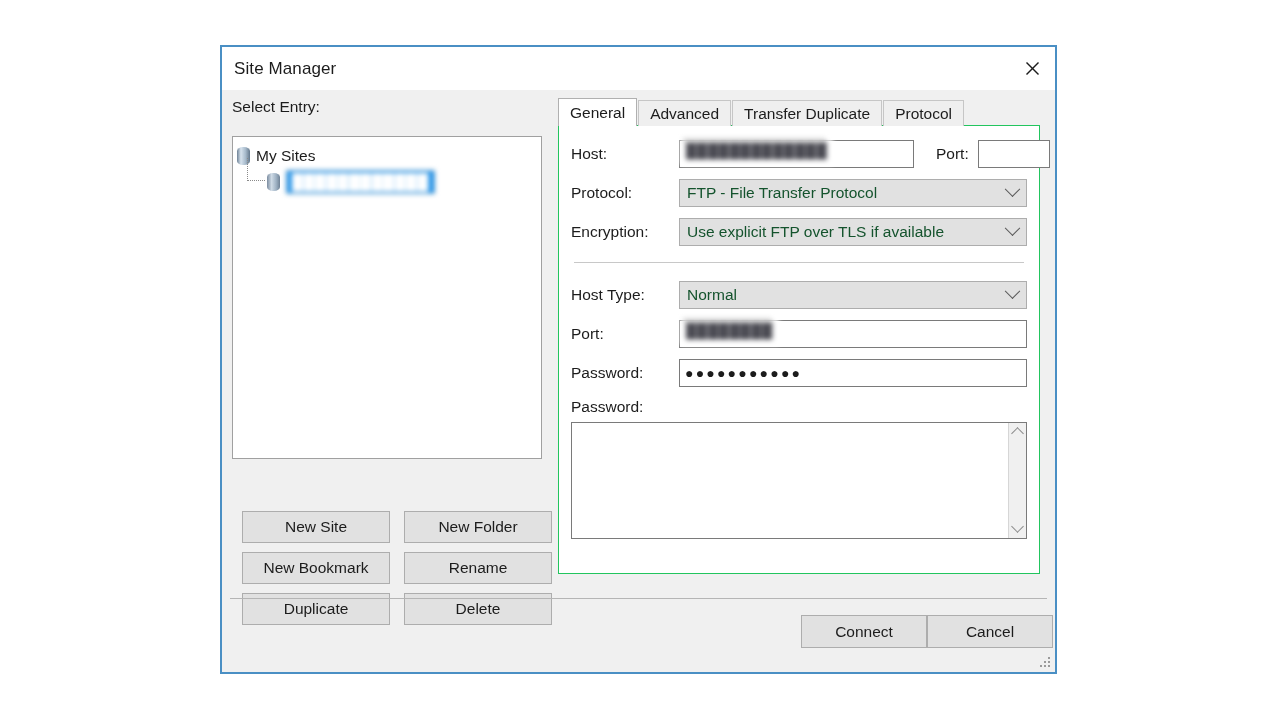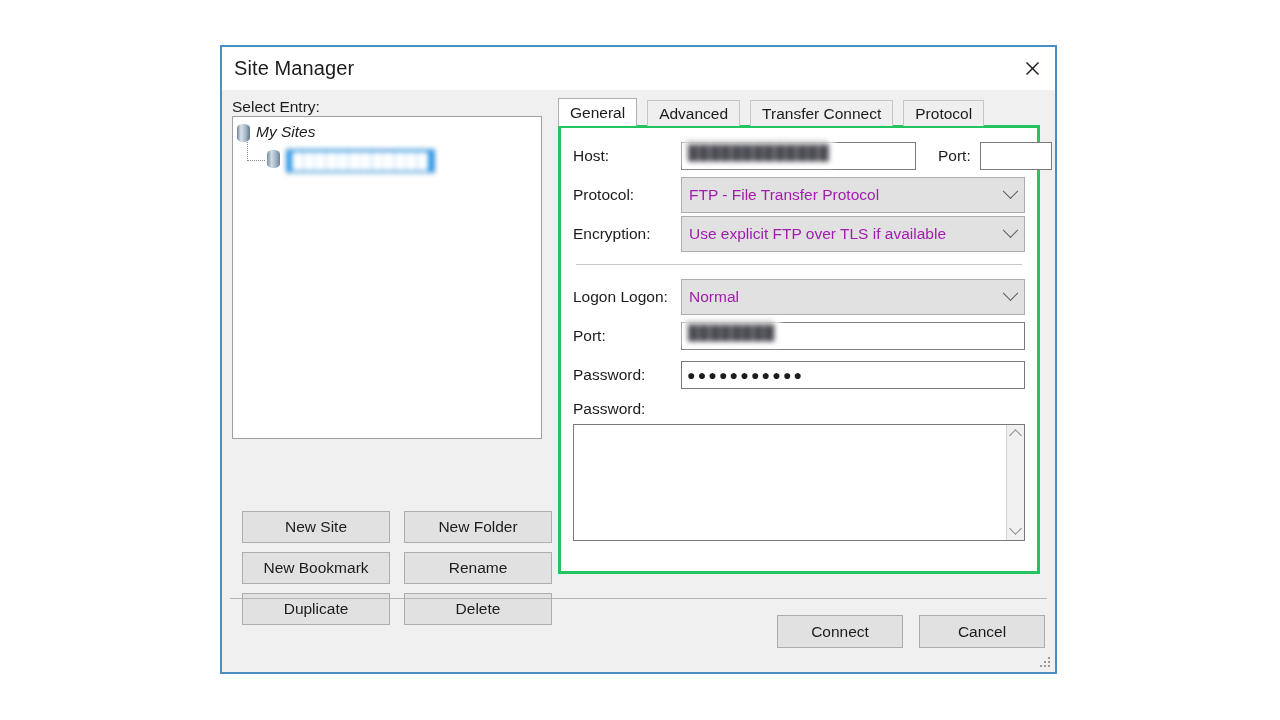--- a/index.html
+++ b/index.html
@@ -26,21 +26,21 @@
   #titlebar {
     height: 43px;
     background: #ffffff;
     display: flex;
     align-items: center;
     flex: 0 0 auto;
     position: relative;
   }
   #title-text {
     margin-left: 12px;
-    font-size: 20px;
+    font-size: 17px;
     color: #1c1c1c;
     letter-spacing: .1px;
   }
   #close-btn {
     position: absolute;
     right: 0; top: 0;
     width: 46px; height: 43px;
     display: flex; align-items: center; justify-content: center;
     cursor: pointer;
   }
@@ -55,37 +55,36 @@
 
   
   #left-col {
     position: absolute;
     left: 10px; top: 8px;
     width: 316px;
   }
   #select-entry-label {
     font-size: 15.5px;
     color: #1c1c1c;
-    margin-bottom: 0;
+    margin-bottom: 20px;
     display: block;
   }
   #tree {
     width: 310px; height: 323px;
     background: #ffffff;
     border: 1px solid #a0a0a0;
     padding: 6px 4px;
     overflow: hidden;
     position: relative;
   }
   .tree-row {
     display: flex;
-    align-items: flex-start;
+    align-items: center;
     height: 26px;
     position: relative;
-    font-style: italic;
   }
   .tree-row.child { padding-left: 30px; }
   .node-label {
     font-size: 15.5px;
     color: #1c1c1c;
     margin-left: 6px;
     white-space: nowrap;
   }
   .node-label.selected {
     background: #1e90e8;
@@ -157,34 +156,34 @@
   .tab {
     height: 26px;
     padding: 0 11px;
     display: flex;
     align-items: center;
     font-size: 15.5px;
     color: #1c1c1c;
     background: #efefef;
     border: 1px solid #c6c6c6;
     border-bottom: none;
-    margin-right: 10px;
+    margin-right: 1px;
     cursor: pointer;
     white-space: nowrap;
   }
   .tab.active {
     background: #ffffff;
     border-color: #b0b0b0;
     height: 28px;
     position: relative;
     z-index: 3;
   }
   #tabpanel {
     background: #ffffff;
-    border: 3px solid #22c55e;
+    border: 1px solid #22c55e;
     margin-top: -1px;
     height: 449px;
     padding: 14px 12px 19px 12px;
     position: relative;
   }
 
   
   .frow {
     display: flex;
     align-items: center;
@@ -202,29 +201,29 @@
     height: 28px;
     background: #ffffff;
     border: 1px solid #7a7a7a;
     font-family: "Liberation Sans", sans-serif;
     font-size: 15.5px;
     color: #1c1c1c;
     padding: 0 5px;
     outline: none;
   }
   .combo {
-    height: 36px;
+    height: 28px;
     background: #e1e1e1;
     border: 1px solid #adadad;
     display: flex;
     align-items: center;
     justify-content: space-between;
     padding: 0 8px 0 7px;
     font-size: 15.5px;
-    color: #a21caf;
+    color: #14532d;
     cursor: pointer;
     flex: 1 1 auto;
   }
   .chev {
     width: 11px; height: 11px;
     border-right: 1.6px solid #5a5a5a;
     border-bottom: 1.6px solid #5a5a5a;
     transform: rotate(45deg) translate(-3px, -3px);
     flex: 0 0 auto;
   }
@@ -287,23 +286,23 @@
   .scroll-arrow.down { transform: rotate(-135deg); margin-bottom: 4px; }
 
   
   #footer-sep {
     position: absolute;
     left: 8px; right: 8px; top: 508px;
     border-top: 1px solid #b5b5b5;
   }
   #footer {
     position: absolute;
-    right: 10px; top: 525px;
-    display: flex;
-    gap: 16px;
+    right: 2px; top: 525px;
+    display: flex;
+    gap: 0;
   }
   .footer-btn { width: 126px; height: 33px; }
   #resize-grip {
     position: absolute;
     right: 3px; bottom: 3px;
     width: 13px; height: 13px;
   }
 </style>
 </head>
 <body>
@@ -349,21 +348,21 @@
         <button class="btn">Duplicate</button>
         <button class="btn">Delete</button>
       </div>
     </div>
 
     <div id="right-col">
 
       <div id="tabstrip">
         <div class="tab active">General</div>
         <div class="tab">Advanced</div>
-        <div class="tab">Transfer Connect</div>
+        <div class="tab">Transfer Duplicate</div>
         <div class="tab">Protocol</div>
       </div>
 
       <div id="tabpanel">
 
         <div class="frow">
           <span class="flabel">Host:</span>
           <span class="hostwrap">
             <input id="host-input" class="textinput" type="text" style="">
             <span class="redact">█████████████</span>
@@ -384,21 +383,21 @@
           <span class="flabel">Encryption:</span>
           <div class="combo">
             <span>Use explicit FTP over TLS if available</span>
             <span class="chev"></span>
           </div>
         </div>
 
         <hr class="sep">
 
         <div class="frow">
-          <span class="flabel">Logon Logon:</span>
+          <span class="flabel">Host Type:</span>
           <div class="combo">
             <span>Normal</span>
             <span class="chev"></span>
           </div>
         </div>
 
         <div class="frow">
           <span class="flabel">Port:</span>
           <span class="userwrap">
             <input id="user-input" class="textinput" type="text" style="">

